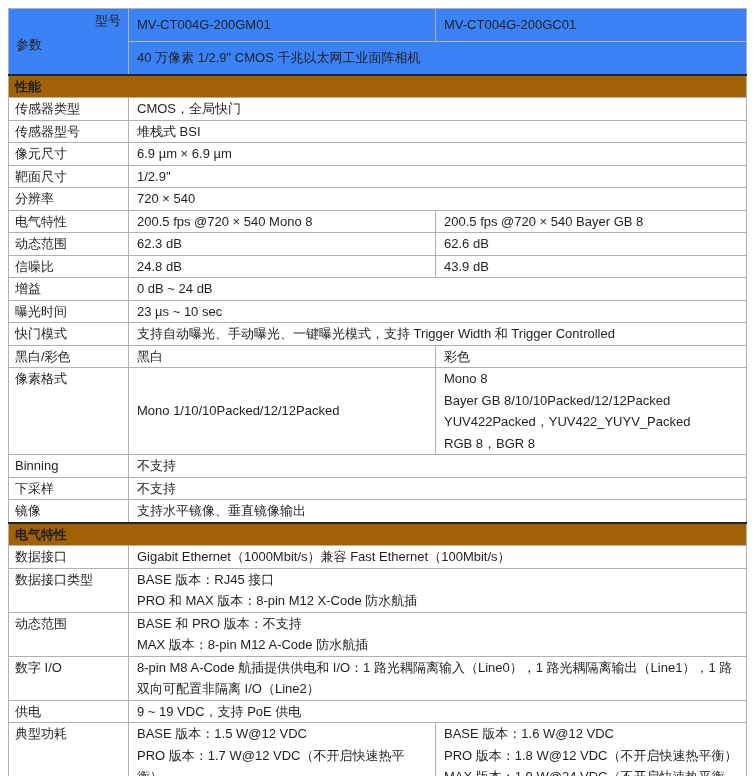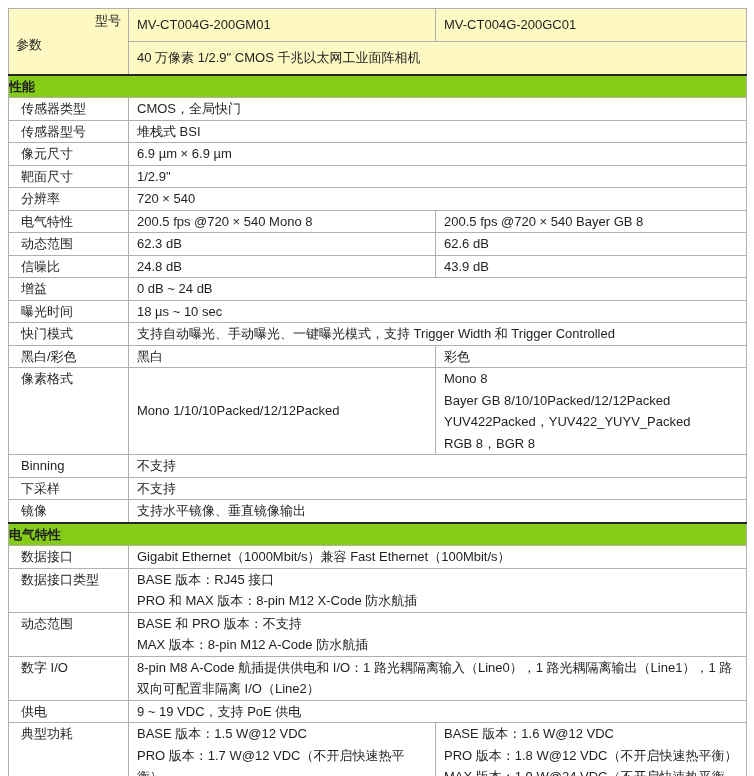--- a/index.html
+++ b/index.html
@@ -19,45 +19,45 @@
     line-height: 21.5px;
   }
   td {
     border: 1px solid #b0b0b0;
     padding: 0 8px;
     vertical-align: middle;
     white-space: pre-line;
     overflow: hidden;
   }
   tr.single { height: 22px; }
-  td.label { padding-left: 12px; }
+  td.label { padding-left: 6px; }
   
-  tr.hdr td { background: #fef9c3; }
+  tr.hdr td { background: #3b82f6; }
   tr.hdr-models { height: 23px; }
   tr.hdr-desc { height: 22px; }
   
   td.corner {
     position: relative;
     padding: 0;
     background:
       linear-gradient(to bottom right,
         rgba(0,0,0,0) calc(50% - 0.8px),
         #9e9e9e calc(50% - 0.8px),
         #9e9e9e calc(50% + 0.8px),
         rgba(0,0,0,0) calc(50% + 0.8px)),
       #d9d9d9;
   }
   td.corner .corner-top { position: absolute; top: 1px; right: 7px; }
   td.corner .corner-bottom { position: absolute; bottom: 18px; left: 7px; }
   
   tr.section td {
-    background: #84cc16;
+    background: #a16207;
     font-weight: bold;
     border-top: 2px solid #262626;
-    padding-left: 0;
+    padding-left: 6px;
   }
   tr.last-row td { border-bottom: 2px solid #969696; }
   td.tall { vertical-align: middle; }
 </style>
 </head>
 <body>
 
 <div class="spec-wrap">
   <table class="spec">
     <colgroup>
@@ -116,21 +116,21 @@
         <td class="label">信噪比</td>
         <td>24.8 dB</td>
         <td>43.9 dB</td>
       </tr>
       <tr class="single">
         <td class="label">增益</td>
         <td colspan="2">0 dB ~ 24 dB</td>
       </tr>
       <tr class="single">
         <td class="label">曝光时间</td>
-        <td colspan="2">18 µs ~ 10 sec</td>
+        <td colspan="2">23 µs ~ 10 sec</td>
       </tr>
       <tr class="single">
         <td class="label">快门模式</td>
         <td colspan="2">支持自动曝光、手动曝光、一键曝光模式，支持 Trigger Width 和 Trigger Controlled</td>
       </tr>
       <tr class="single">
         <td class="label">黑白/彩色</td>
         <td>黑白</td>
         <td>彩色</td>
       </tr>

